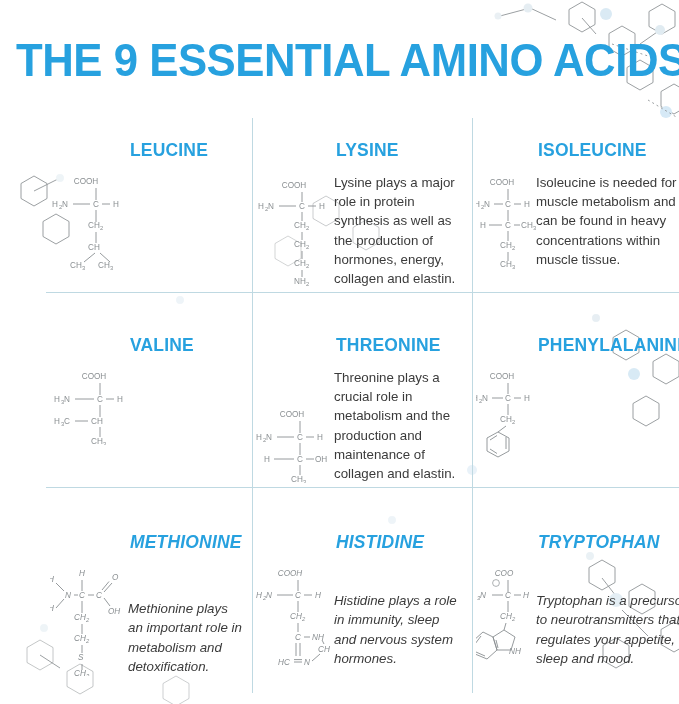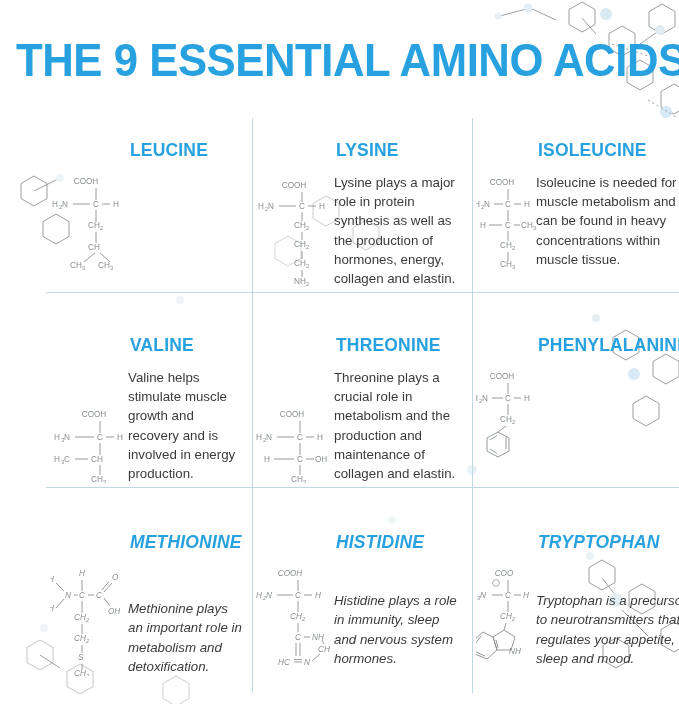--- a/index.html
+++ b/index.html
@@ -374,21 +374,20 @@
             <text x="4" y="57">H</text>
               <text class="sub" x="11" y="59">3</text>
               <text x="14" y="57">C</text>
             <line x1="25" y1="54" x2="38" y2="54"></line>
             <text x="41" y="57">CH</text>
             <line x1="50" y1="60" x2="50" y2="70"></line>
             <text x="41" y="77">CH</text>
               <text class="sub" x="53" y="79">3</text>
           </svg>
         </div>
-        <div class="desc">Valine helps stimulate muscle growth and recovery and is involved in energy production.</div>
       </div>
     </div>
 
     <div class="cell row2 c2">
       <div class="aa-name">THREONINE</div>
       <div class="body-row">
         <div class="struct">
           <svg width="78" height="78" viewBox="0 0 78 78">
             <text x="36" y="12" text-anchor="middle">COOH</text>
             <line x1="44" y1="16" x2="44" y2="28"></line>

